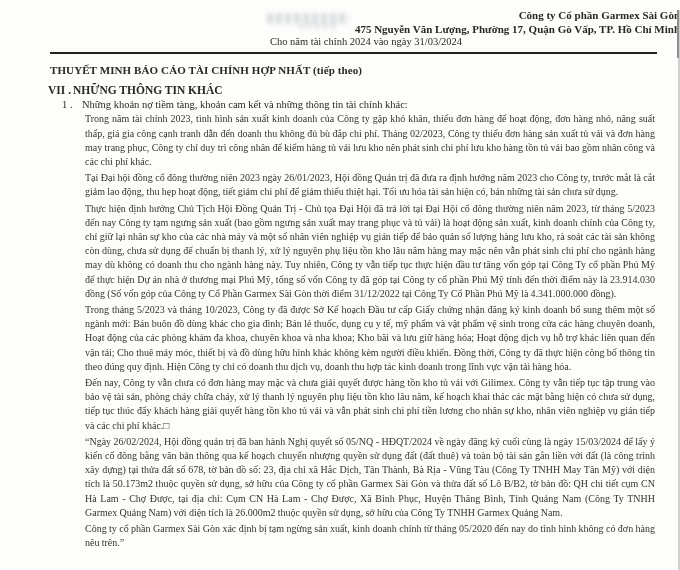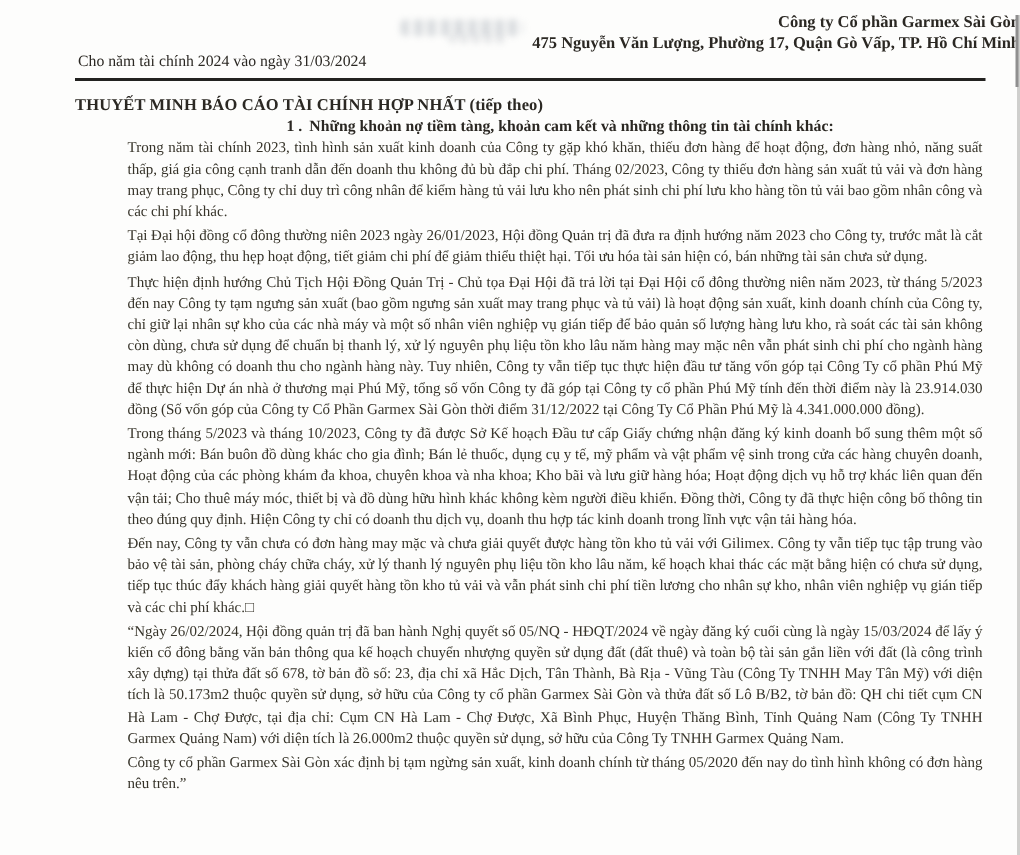--- a/index.html
+++ b/index.html
@@ -24,33 +24,33 @@
   .smudge-b {
     position: absolute; left: 299px; top: 13px; width: 38px; height: 6px;
     background: repeating-linear-gradient(90deg, #a0a6ae 0 5px, transparent 5px 8px);
     filter: blur(2px); opacity: .25; border-radius: 3px;
   }
 
   
   .header { margin: 10px 0 0 52px; color: #2b2823; }
   .header .h1 { font-weight: 700; font-size: 11px; line-height: 11.8px; text-align: right; }
   .header .h1.first { margin-bottom: 2px; }
-  .header .h2 { font-weight: 400; font-size: 10.5px; line-height: 11.8px; }
+  .header .h2 { font-weight: 400; font-size: 10.5px; line-height: 11.8px; text-align: center; }
 
   .rule { margin: 5px 0 0 50px; width: 607px; height: 2px; background: #232220; }
 
   .doc-title {
     margin: 10px 0 0 50px;
     font-weight: 700; font-size: 11px; letter-spacing: .1px; color: #2b2823;
   }
 
   .section-row { margin: 8px 0 0 48px; font-weight: 700; font-size: 11.5px; color: #2b2823; }
   .sec-num { display: inline-block; width: 25px; }
 
-  .item-row { margin: 3px 0 0 62px; font-weight: 700; font-size: 10.5px; color: #2b2823; text-align: center; }
+  .item-row { margin: 3px 0 0 62px; font-weight: 400; font-size: 10.5px; color: #2b2823; }
   .item-num { display: inline-block; width: 20px; }
 
   .body-text { margin: 2px 0 0 83px; width: 574px; }
   .body-text p {
     margin: 2px; padding: 0;
     font-size: 10px; line-height: 14.2px;
     text-align: justify;
     word-spacing: -0.2px;
     color: #363329;
   }
@@ -66,20 +66,23 @@
   <div class="header">
     <div class="h1 first">Công ty Cổ phần Garmex Sài Gòn</div>
     <div class="h1">475 Nguyễn Văn Lượng, Phường 17, Quận Gò Vấp, TP. Hồ Chí Minh</div>
     <div class="h2">Cho năm tài chính 2024 vào ngày 31/03/2024</div>
   </div>
 
   <div class="rule"></div>
 
   <div class="doc-title">THUYẾT MINH BÁO CÁO TÀI CHÍNH HỢP NHẤT (tiếp theo)</div>
 
+  <div class="section-row">
+    <span class="sec-num">VII .</span><span class="sec-title">NHỮNG THÔNG TIN KHÁC</span>
+  </div>
 
   <div class="item-row">
     <span class="item-num">1 .</span><span class="item-title">Những khoản nợ tiềm tàng, khoản cam kết và những thông tin tài chính khác:</span>
   </div>
 
   <div class="body-text">
     <p>Trong năm tài chính 2023, tình hình sản xuất kinh doanh của Công ty gặp khó khăn, thiếu đơn hàng để hoạt động, đơn hàng nhỏ, năng suất thấp, giá gia công cạnh tranh dẫn đến doanh thu không đủ bù đắp chi phí. Tháng 02/2023, Công ty thiếu đơn hàng sản xuất tủ vải và đơn hàng may trang phục, Công ty chỉ duy trì công nhân để kiểm hàng tủ vải lưu kho nên phát sinh chi phí lưu kho hàng tồn tủ vải bao gồm nhân công và các chi phí khác.</p>
     <p>Tại Đại hội đồng cổ đông thường niên 2023 ngày 26/01/2023, Hội đồng Quản trị đã đưa ra định hướng năm 2023 cho Công ty, trước mắt là cắt giảm lao động, thu hẹp hoạt động, tiết giảm chi phí để giảm thiểu thiệt hại. Tối ưu hóa tài sản hiện có, bán những tài sản chưa sử dụng.</p>
     <p>Thực hiện định hướng Chủ Tịch Hội Đồng Quản Trị - Chủ tọa Đại Hội đã trả lời tại Đại Hội cổ đông thường niên năm 2023, từ tháng 5/2023 đến nay Công ty tạm ngưng sản xuất (bao gồm ngưng sản xuất may trang phục và tủ vải) là hoạt động sản xuất, kinh doanh chính của Công ty, chỉ giữ lại nhân sự kho của các nhà máy và một số nhân viên nghiệp vụ gián tiếp để bảo quản số lượng hàng lưu kho, rà soát các tài sản không còn dùng, chưa sử dụng để chuẩn bị thanh lý, xử lý nguyên phụ liệu tồn kho lâu năm hàng may mặc nên vẫn phát sinh chi phí cho ngành hàng may dù không có doanh thu cho ngành hàng này. Tuy nhiên, Công ty vẫn tiếp tục thực hiện đầu tư tăng vốn góp tại Công Ty cổ phần Phú Mỹ để thực hiện Dự án nhà ở thương mại Phú Mỹ, tổng số vốn Công ty đã góp tại Công ty cổ phần Phú Mỹ tính đến thời điểm này là 23.914.030 đồng (Số vốn góp của Công ty Cổ Phần Garmex Sài Gòn thời điểm 31/12/2022 tại Công Ty Cổ Phần Phú Mỹ là 4.341.000.000 đồng).</p>
     <p>Trong tháng 5/2023 và tháng 10/2023, Công ty đã được Sở Kế hoạch Đầu tư cấp Giấy chứng nhận đăng ký kinh doanh bổ sung thêm một số ngành mới: Bán buôn đồ dùng khác cho gia đình; Bán lẻ thuốc, dụng cụ y tế, mỹ phẩm và vật phẩm vệ sinh trong cửa các hàng chuyên doanh, Hoạt động của các phòng khám đa khoa, chuyên khoa và nha khoa; Kho bãi và lưu giữ hàng hóa; Hoạt động dịch vụ hỗ trợ khác liên quan đến vận tải; Cho thuê máy móc, thiết bị và đồ dùng hữu hình khác không kèm người điều khiển. Đồng thời, Công ty đã thực hiện công bố thông tin theo đúng quy định. Hiện Công ty chỉ có doanh thu dịch vụ, doanh thu hợp tác kinh doanh trong lĩnh vực vận tải hàng hóa.</p>

